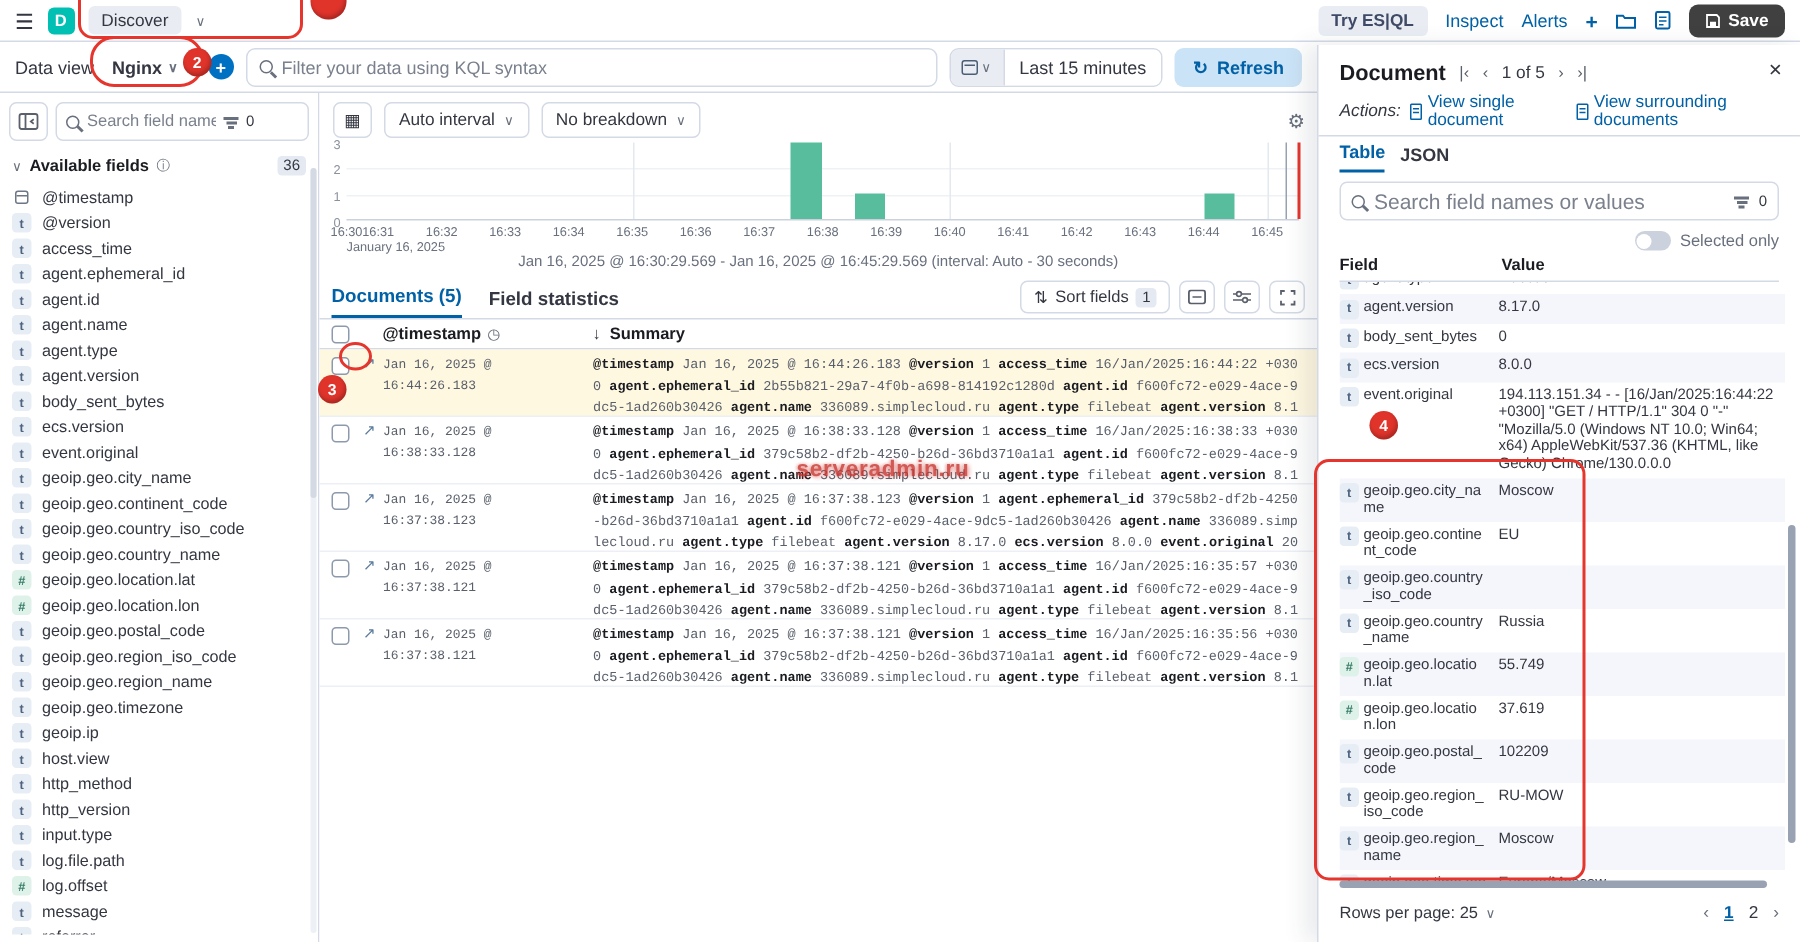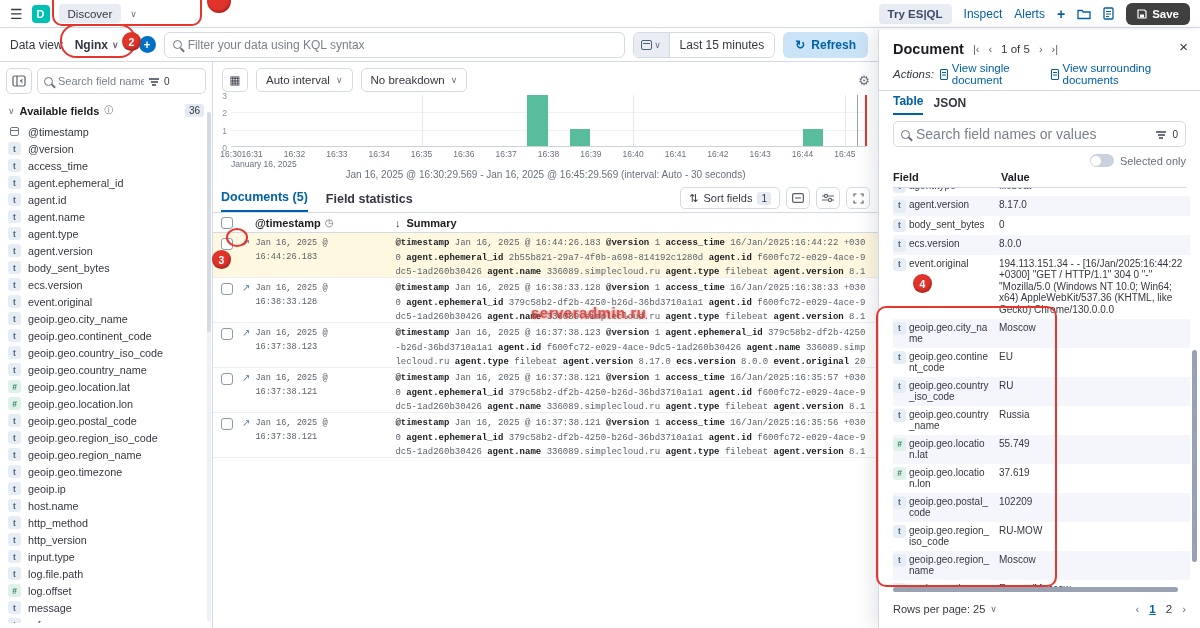--- a/index.html
+++ b/index.html
@@ -329,21 +329,21 @@
         <div class="f-item">
           <span class="ficon ft">t</span>
           <span class="f-label">geoip.geo.timezone</span>
         </div>
         <div class="f-item">
           <span class="ficon ft">t</span>
           <span class="f-label">geoip.ip</span>
         </div>
         <div class="f-item">
           <span class="ficon ft">t</span>
-          <span class="f-label">host.name</span>
+          <span class="f-label">host.view</span>
         </div>
         <div class="f-item">
           <span class="ficon ft">t</span>
           <span class="f-label">http_method</span>
         </div>
         <div class="f-item">
           <span class="ficon ft">t</span>
           <span class="f-label">http_version</span>
         </div>
         <div class="f-item">
@@ -603,21 +603,20 @@
             <span class="ficon ft">t</span>
           </span>
           <div class="fr-field">geoip.geo.continent_code</div>
           <div class="fr-value">EU</div>
         </div>
         <div class="fly-row z">
           <span class="fr-icon">
             <span class="ficon ft">t</span>
           </span>
           <div class="fr-field">geoip.geo.country_iso_code</div>
-          <div class="fr-value">RU</div>
         </div>
         <div class="fly-row">
           <span class="fr-icon">
             <span class="ficon ft">t</span>
           </span>
           <div class="fr-field">geoip.geo.country_name</div>
           <div class="fr-value">Russia</div>
         </div>
         <div class="fly-row z">
           <span class="fr-icon">

